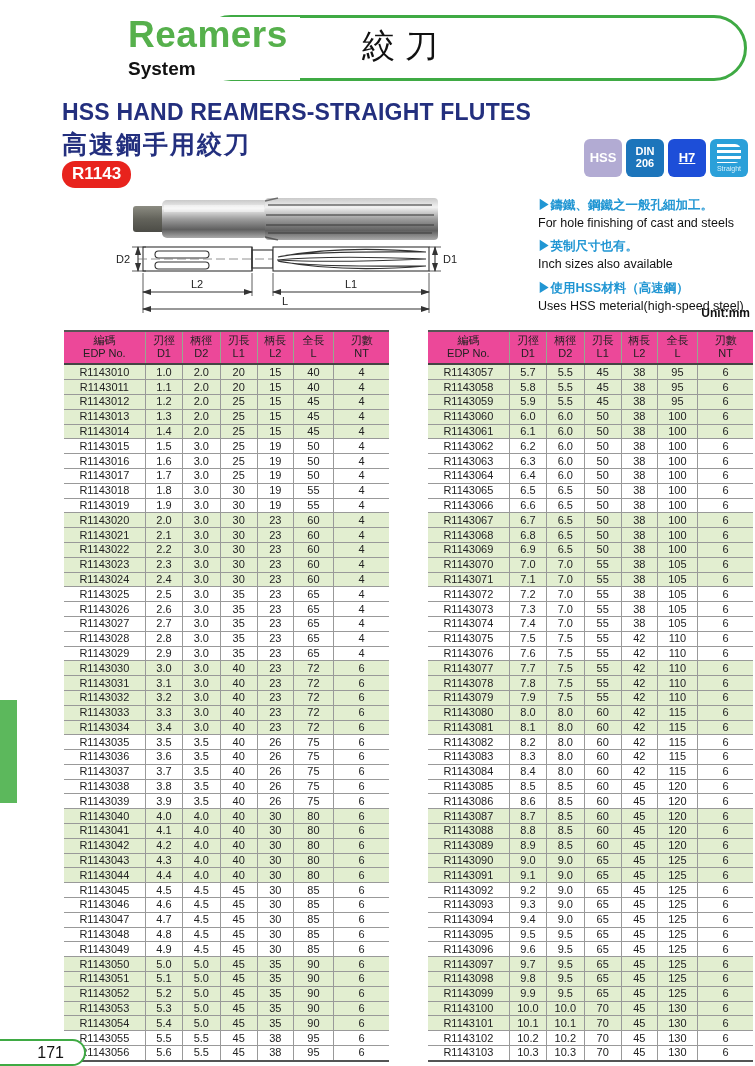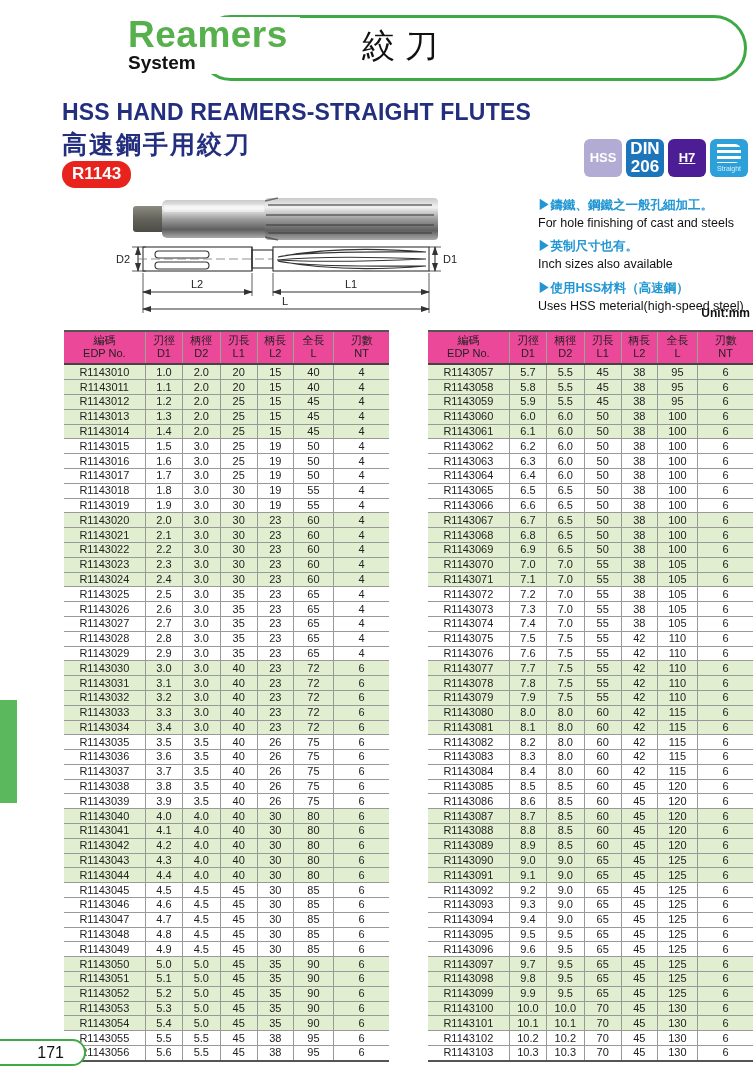--- a/index.html
+++ b/index.html
@@ -8,35 +8,35 @@
     background:#ffffff; font-family:"Liberation Sans", sans-serif; color:#111;
   }
 
   
   .banner-frame {
     position:absolute; left:198px; top:15px; width:543px; height:60px;
     border:3px solid #3faa44; border-radius:33px; background:#fff;
   }
   .brand-block { position:absolute; left:128px; top:17px; background:#fff; padding:0 12px 2px 0; }
   .brand { color:#56b04c; font-size:37px; font-weight:bold; line-height:0.95; letter-spacing:0.5px; }
-  .brand-sub { color:#111; font-size:19px; font-weight:bold; line-height:1; margin-top:1px; }
+  .brand-sub { color:#111; font-size:19px; font-weight:bold; line-height:1; margin-top:7px; }
   .brand-zh { position:absolute; left:362px; top:24px; font-size:33px; font-weight:normal; letter-spacing:10px; color:#111; }
 
   
   .title-en { position:absolute; left:62px; top:99px; color:#232f7e; font-size:23px; font-weight:bold; letter-spacing:0.2px; }
   .title-zh { position:absolute; left:62px; top:128px; color:#232f7e; font-size:25px; font-weight:bold; letter-spacing:2px; }
   .model-badge { position:absolute; left:62px; top:161px; color:#fff; font-size:17px; font-weight:bold; padding:3px 10px 4px 10px;border-radius:13px; }
 
   .badges { position:absolute; left:584px; top:139px; display:flex; gap:4px; }
   .badge {
     width:38px; height:38px; border-radius:6px; color:#fff; font-weight:bold;
     display:flex; align-items:center; justify-content:center; text-align:center;
     font-size:13px; line-height:1.05;
   }
-  .badge .wrap2 { width:30px; font-size:17px; }
+  .badge .wrap2 { width:30px; font-size:11px; }
   .badge-straight { flex-direction:column; justify-content:flex-start; padding-top:5px; box-sizing:border-box; }
   .flute-stripes {
     width:24px; height:19px; border-radius:0 6px 6px 0;
     background:repeating-linear-gradient(to bottom, #ffffff 0 3px, rgba(255,255,255,0) 3px 6px);
   }
   .straight-label { font-size:7px; font-weight:normal; color:#d8f0fb; margin-top:2px; }
 
   
   .diagram { position:absolute; left:60px; top:193px; }
   .dim-text { font-size:11px; fill:#222; }
@@ -93,21 +93,21 @@
 
 <div class="title-en">HSS HAND REAMERS-STRAIGHT FLUTES</div>
 <div class="title-zh">高速鋼手用絞刀</div>
 <div class="model-badge" style="background: rgb(232, 35, 29);">R1143</div>
 
 <div class="badges">
   <div class="badge" style="background: rgb(178, 171, 211);">HSS</div>
   <div class="badge" style="background: rgb(28, 117, 187);">
     <div class="wrap2">DIN 206</div>
   </div>
-  <div class="badge" style="background: #4c1d95; text-decoration: underline;">H7</div>
+  <div class="badge" style="background: #1d4ed8; text-decoration: underline;">H7</div>
   <div class="badge badge-straight" style="background: rgb(43, 160, 217);">
     <div class="flute-stripes"></div>
     <div class="straight-label">Straight</div>
   </div>
 </div>
 
 <svg class="diagram" width="475" height="130" viewBox="0 0 475 130">
   <defs>
     <linearGradient id="metal" x1="0" y1="0" x2="0" y2="1">
       <stop offset="0" stop-color="#c9c9c9"></stop>

